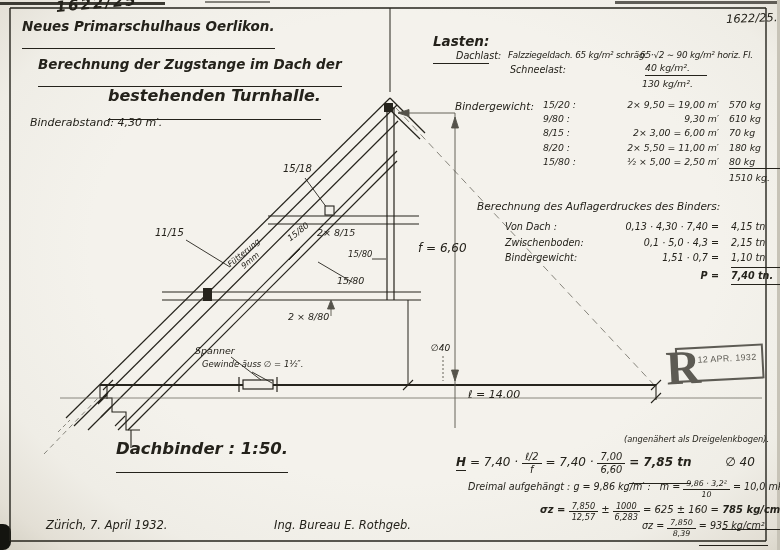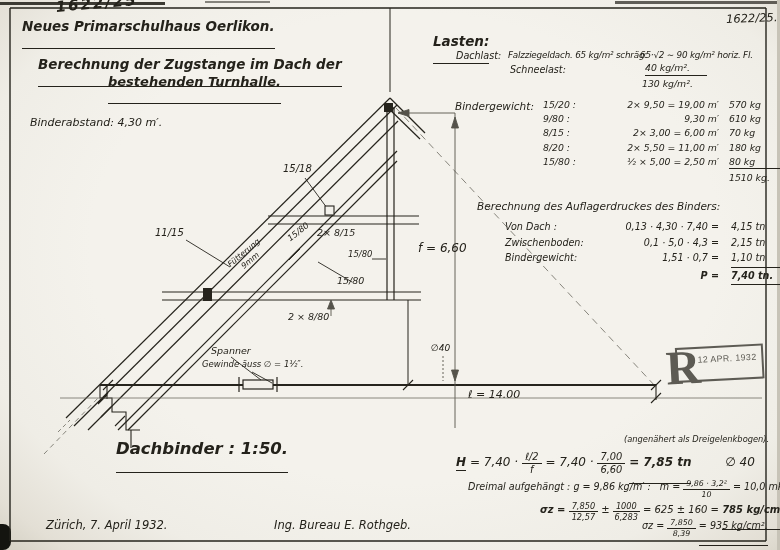--- a/index.html
+++ b/index.html
@@ -122,21 +122,21 @@
 
   <div class="hw pen" style="left:55px;top:-1px;font-size:15px;transform:rotate(-5deg);transform-origin:left top;letter-spacing:2px;">1622/25</div>
   <div class="hw" style="left:726px;top:12px;font-size:11.5px;transform:rotate(-2deg);">1622/25.</div>
 
   <div class="hw pen" style="left:22px;top:19px;font-size:13.5px;">
     <span class="ubh">Neues Primarschulhaus Oerlikon.</span>
   </div>
   <div class="hw pen" style="left:38px;top:57px;font-size:13.5px;">
     <span class="ubh">Berechnung der Zugstange im Dach der</span>
   </div>
-  <div class="hw pen" style="left:108px;top:75px;font-size:13px;">
+  <div class="hw pen" style="left:108px;top:87px;font-size:16px;">
     <span class="ubh">bestehenden Turnhalle.</span>
   </div>
   <div class="hw" style="left:30px;top:117px;font-size:11px;">Binderabstand:   4,30 m′.</div>
 
   <div class="hw pen" style="left:433px;top:34px;font-size:13.5px;">
     <span class="ubh">Lasten:</span>
   </div>
   <div class="hw" style="left:456px;top:50px;font-size:9.6px;">Dachlast:</div>
   <div class="hw" style="left:508px;top:50px;font-size:8.8px;letter-spacing:-.2px;">Falzziegeldach.  65 kg/m² schräg:</div>
   <div class="hw" style="left:640px;top:50px;font-size:8.8px;letter-spacing:-.2px;">65·√2 ∼ 90 kg/m² horiz. Fl.</div>
@@ -209,21 +209,21 @@
   <div class="hw" style="left:286px;top:236px;font-size:8.5px;transform:rotate(-38deg);transform-origin:left top;">15/80</div>
   <div class="hw" style="left:226px;top:262px;font-size:8px;transform:rotate(-40deg);transform-origin:left top;text-align:center;line-height:1.2;">
     <span>Fütterung</span><br>
     <span>9mm</span>
   </div>
   <div class="hw" style="left:317px;top:228px;font-size:9.5px;">2× 8/15</div>
   <div class="hw" style="left:337px;top:276px;font-size:9.5px;">15/80</div>
   <div class="hw" style="left:348px;top:250px;font-size:8.5px;">15/80</div>
   <div class="hw" style="left:418px;top:242px;font-size:12px;">f = 6,60</div>
   <div class="hw" style="left:288px;top:312px;font-size:9.5px;">2 × 8/80</div>
-  <div class="hw" style="left:195px;top:346px;font-size:9.5px;margin-left:16px;">Spanner</div>
+  <div class="hw" style="left:195px;top:346px;font-size:9.5px;">Spanner</div>
   <div class="hw" style="left:202px;top:360px;font-size:8.5px;">Gewinde äuss ∅ = 1½″.</div>
   <div class="hw" style="left:431px;top:343px;font-size:9px;">∅40</div>
   <div class="hw" style="left:468px;top:389px;font-size:11px;">ℓ = 14.00</div>
   <div class="hw pen" style="left:116px;top:440px;font-size:16.5px;text-align:center;">
     <span class="ubh">Dachbinder : 1:50.</span>
   </div>
 
   <div class="hw" style="left:624px;top:435px;font-size:8.3px;">(angenähert als Dreigelenkbogen).</div>
 
   <div class="hw" style="left:456px;top:452px;font-size:12px;">

